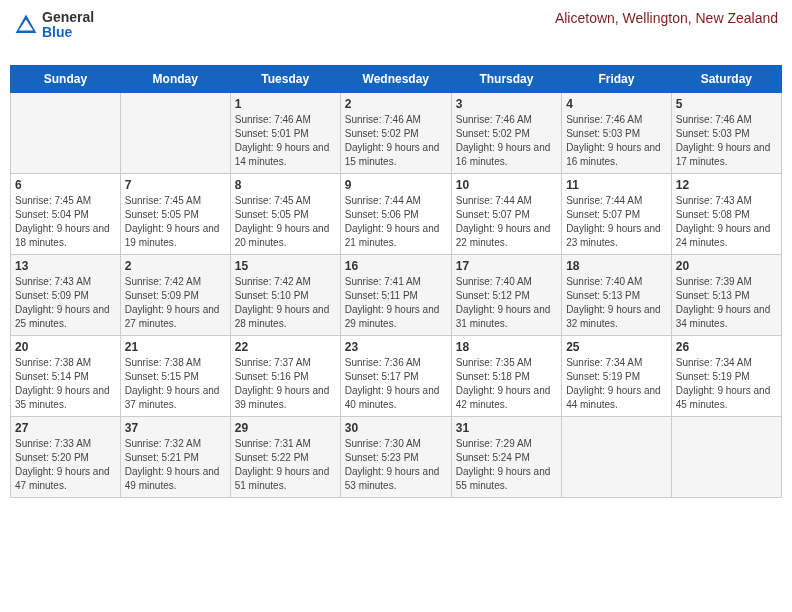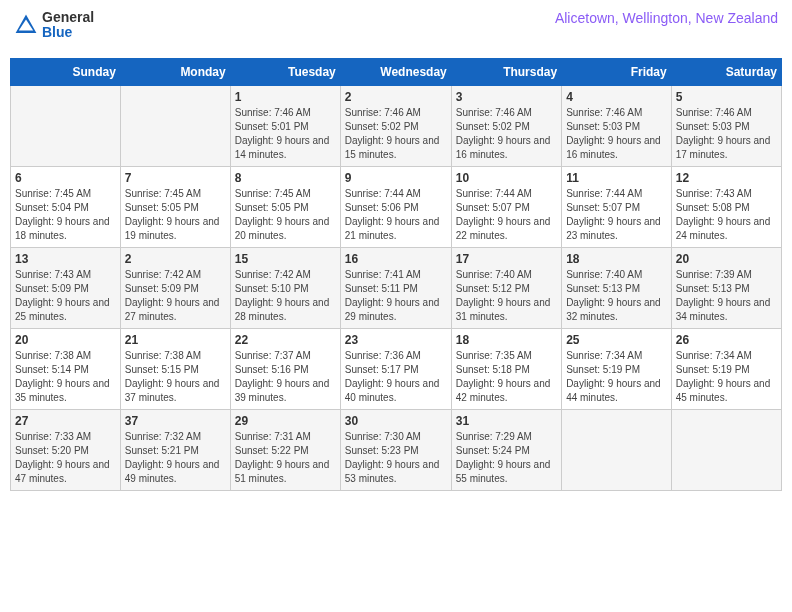--- a/index.html
+++ b/index.html
@@ -7,21 +7,21 @@
       font-family: Arial, sans-serif;
       background: #fff;
       width: 792px;
       min-height: 612px;
       padding: 10px;
     }
     .header {
       display: flex;
       justify-content: space-between;
       align-items: flex-start;
-      margin-bottom: 17px;
+      margin-bottom: 24px;
       padding: 0 4px;
     }
     .logo {
       display: flex;
       align-items: center;
       gap: 4px;
     }
     .logo-text {
       display: flex;
       flex-direction: column;
@@ -44,36 +44,36 @@
     .title-block {
       text-align: right;
     }
     .month-title {
       font-size: 36px;
       color: #333;
       font-weight: normal;
     }
     .subtitle {
       font-size: 14px;
-      color: #8b5cf6;
+      color: #7f1d1d;
       text-align: right;
     }
     table {
       width: 100%;
       border-collapse: collapse;
       border: 1px solid #ccc;
     }
     thead tr th {
       background-color: #1565c0;
       color: #fff;
       font-size: 12px;
       font-weight: bold;
       padding: 6px 4px;
       border: 1px solid #1565c0;
-      text-align: right;
+      text-align: center;
     }
     tbody tr td {
       vertical-align: top;
       border: 1px solid #ccc;
       padding: 4px;
       font-size: 10px;
       color: #333;
       width: 113px;
       min-height: 80px;
     }

